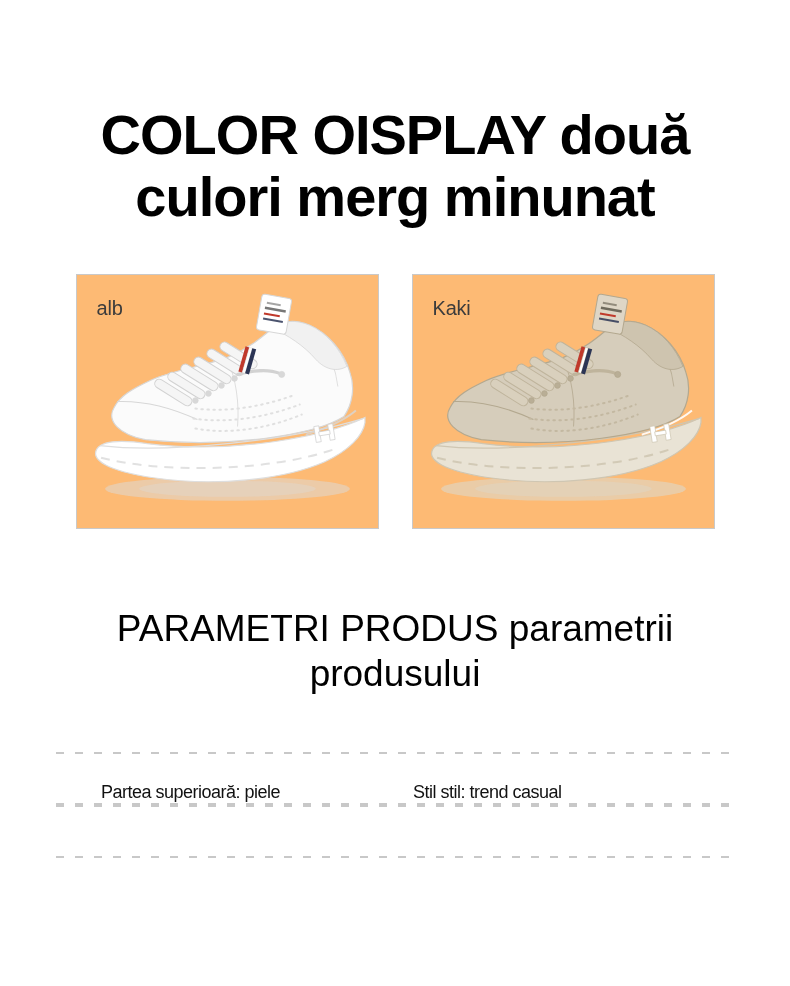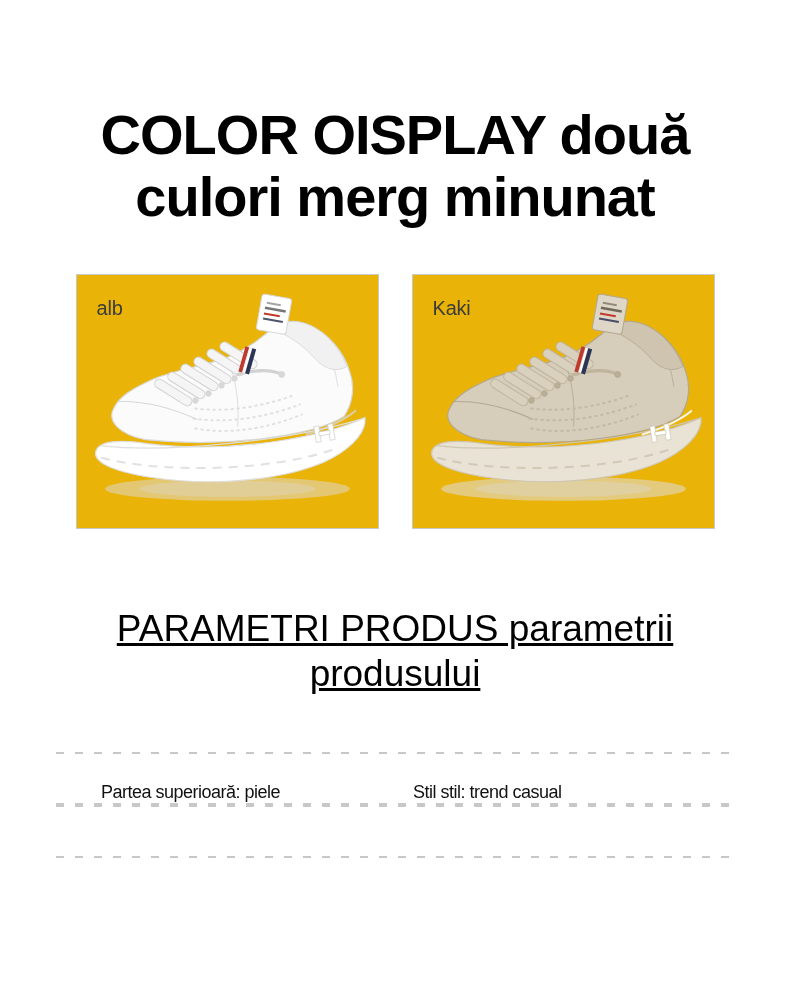--- a/index.html
+++ b/index.html
@@ -26,21 +26,21 @@
     margin: 46px auto 0;
     width: 639px;
     display: flex;
     gap: 33px;
   }
   .product-card {
     position: relative;
     width: 303px; height: 255px;
     box-sizing: border-box;
     border: 1px solid #c9c9c9;
-    background: #eab308;
+    background: #fdba74;
     margin: 0;
   }
   .figure-label {
     position: absolute;
     top: 22px; left: 20px;
     font-size: 20px;
     letter-spacing: -0.2px;
     color: #3c3c3c;
     z-index: 2;
   }
@@ -67,21 +67,20 @@
   }
 
   .params-title {
     margin: 77px auto 0;
     max-width: 620px;
     font-size: 37px;
     font-weight: 400;
     line-height: 45px;
     text-align: center;
     color: #000;
-    text-decoration: underline;
   }
 
   .params-table {
     margin: 56px auto 0;
     width: 678px;
   }
   .dash {
     height: 2px;
     background: repeating-linear-gradient(90deg,
       #c8c8c8 0, #c8c8c8 8px, transparent 8px, transparent 19px);

